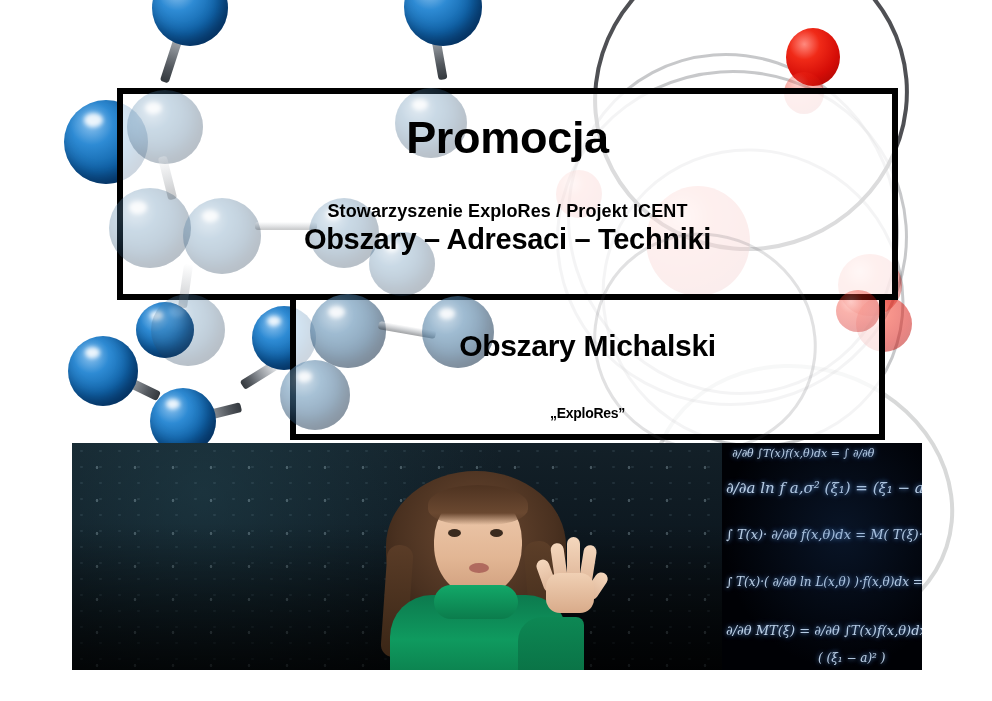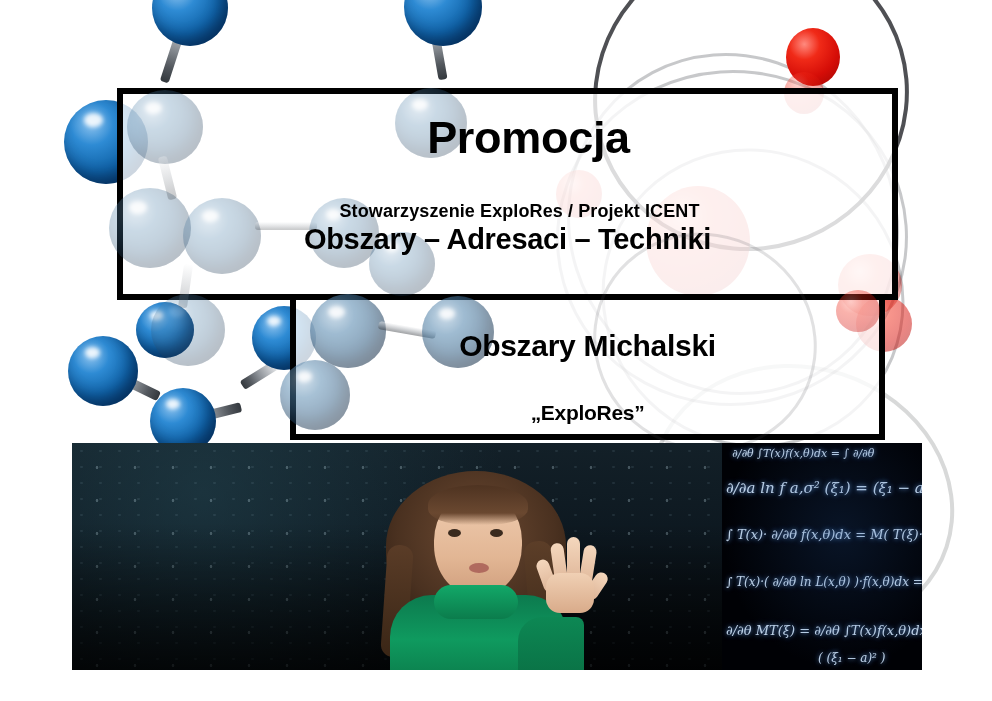--- a/index.html
+++ b/index.html
@@ -47,27 +47,27 @@
     box-sizing:border-box;
   }
   #title-box{left:117px;top:88px;width:781px;height:212px;}
   #author-box{left:290px;top:300px;width:595px;height:140px;border-top:none;}
 
   .tline{
     position:absolute;left:0;width:100%;
     text-align:center;color:#000;font-weight:bold;
     letter-spacing:-.3px;white-space:nowrap;
   }
-  #t-main{top:18px;font-size:45px;line-height:52px;margin-left:21px;}
-  #t-sub{top:106px;font-size:18px;line-height:22px;letter-spacing:.1px;margin-left:12px;}
+  #t-main{top:18px;font-size:45px;line-height:52px;}
+  #t-sub{top:106px;font-size:18px;line-height:22px;letter-spacing:.1px;}
   #t-areas{top:128px;font-size:29px;line-height:34px;}
 
   #a-name{top:28px;font-size:30px;line-height:36px;}
   #a-org{top:78px;font-size:17px;line-height:21px;}
-  #a-org2{top:101px;font-size:21px;line-height:24px;}
+  #a-org2{top:101px;font-size:14px;line-height:24px;}
 
   
   #photo{
     position:absolute;left:72px;top:443px;width:850px;height:227px;
     background:#06080a;overflow:hidden;
   }
   #photo-wall{
     position:absolute;left:0;top:0;width:650px;height:227px;
     background:
       radial-gradient(circle at 20% 22%, rgba(36,70,82,.55) 0%, rgba(0,0,0,0) 55%),

